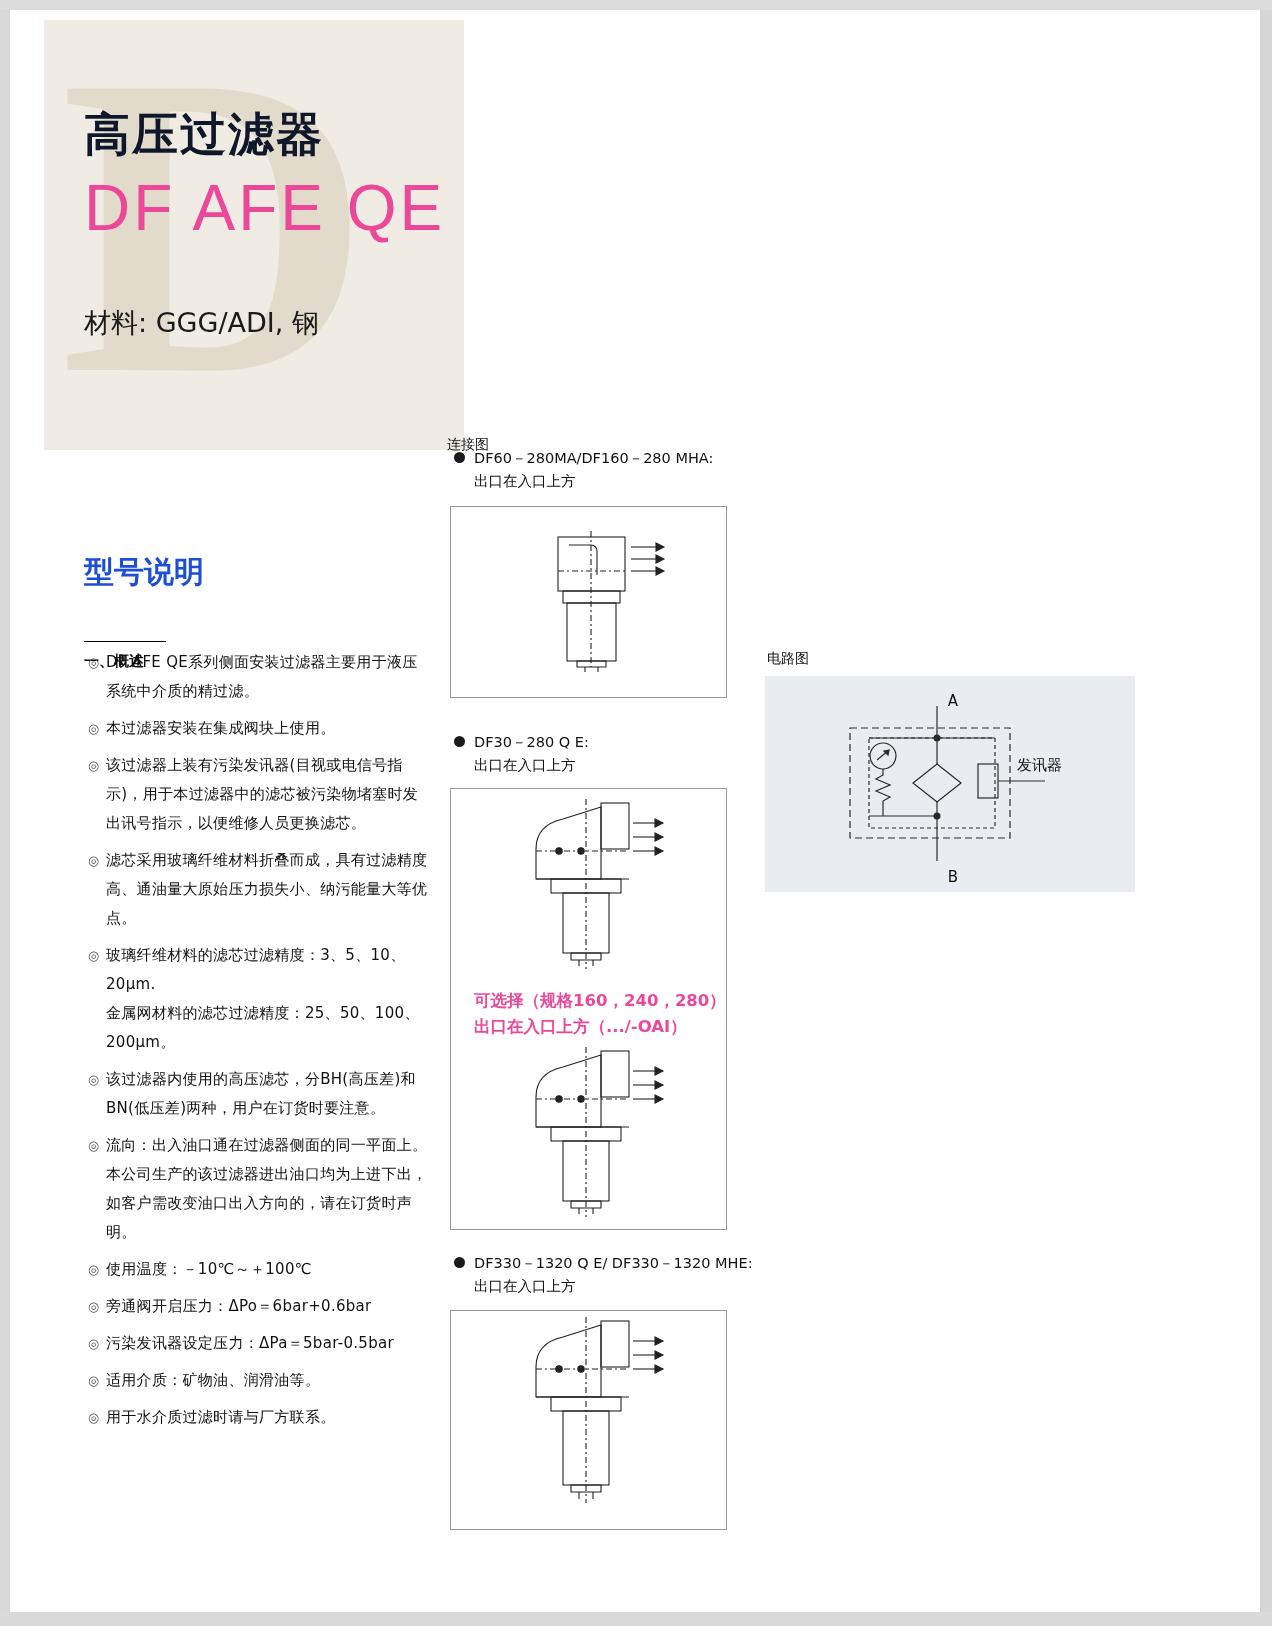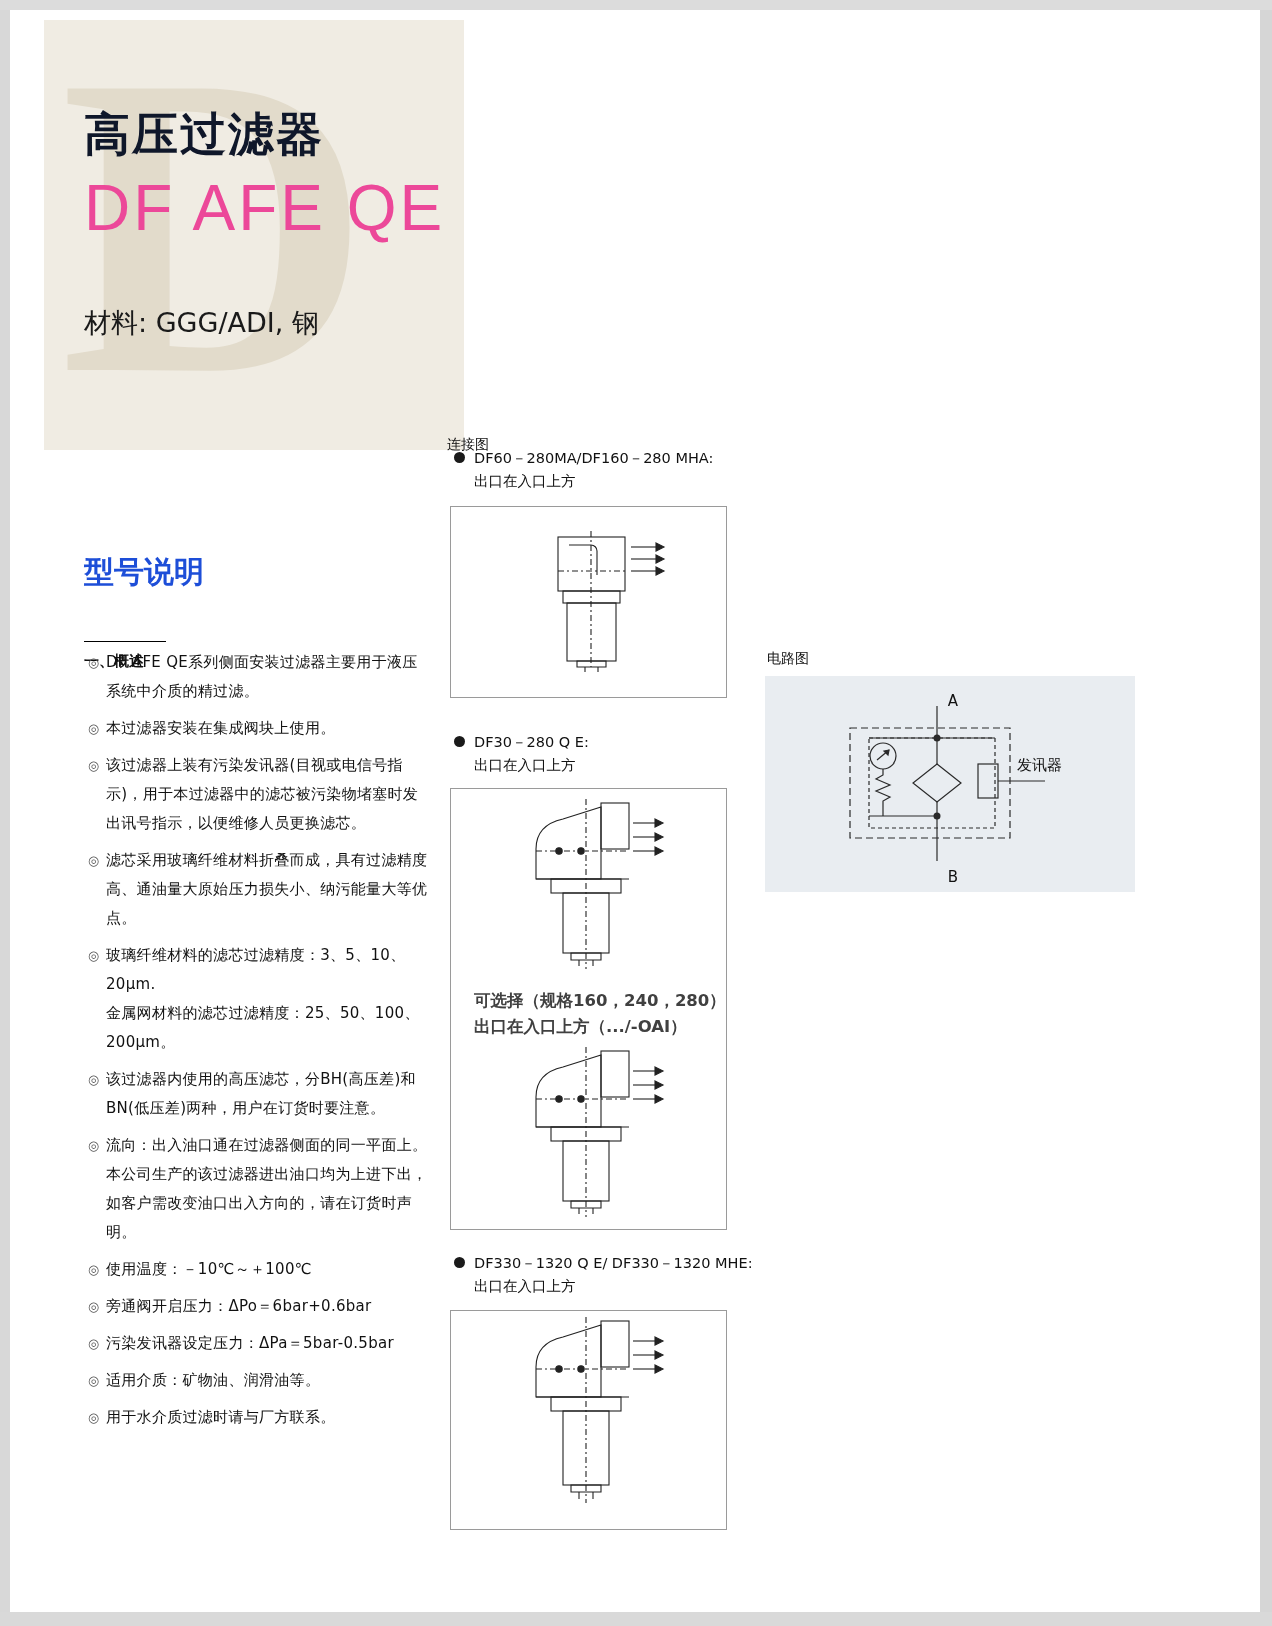--- a/index.html
+++ b/index.html
@@ -200,21 +200,21 @@
     background: #e9edf1;
   }
   .optional-text {
     position: absolute;
     left: 474px;
     top: 988px;
     font-size: 16.5px;
     line-height: 26px;
     font-weight: bold;
     font-family: "DejaVu Sans", sans-serif;
-    color: #404040;
+    color: #ec4899;
   }
   svg { display: block; }
   .dev-label {
     position: absolute;
     font-size: 15px;
     font-family: "DejaVu Sans", sans-serif;
   }
 </style>
 </head>
 <body>

